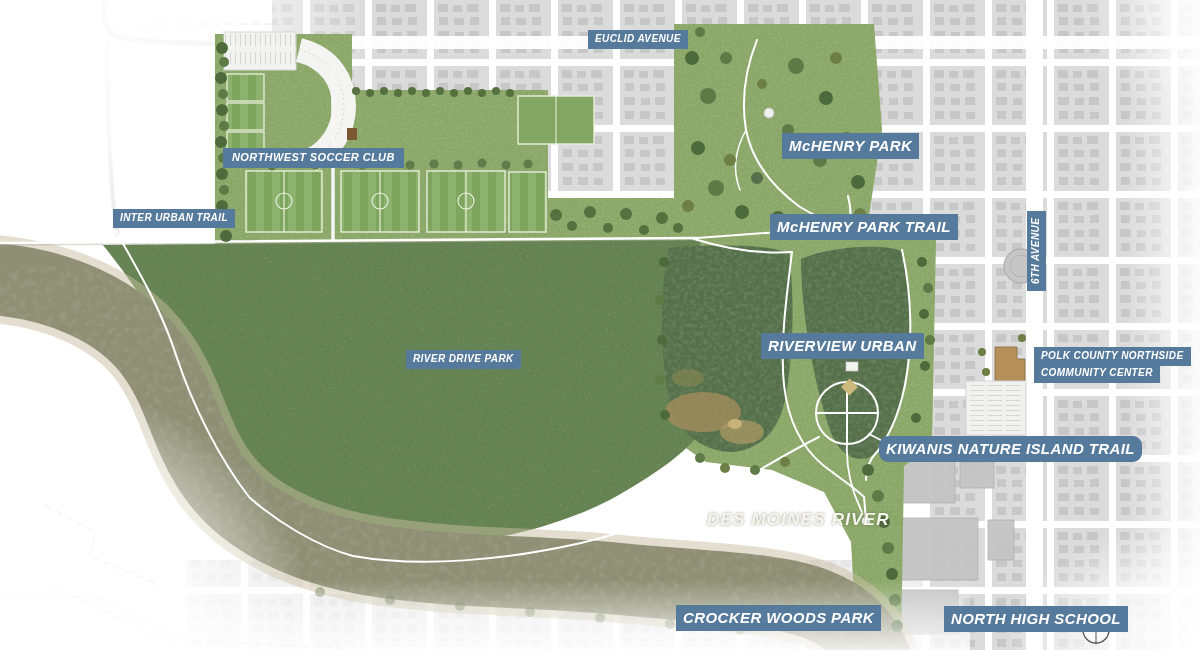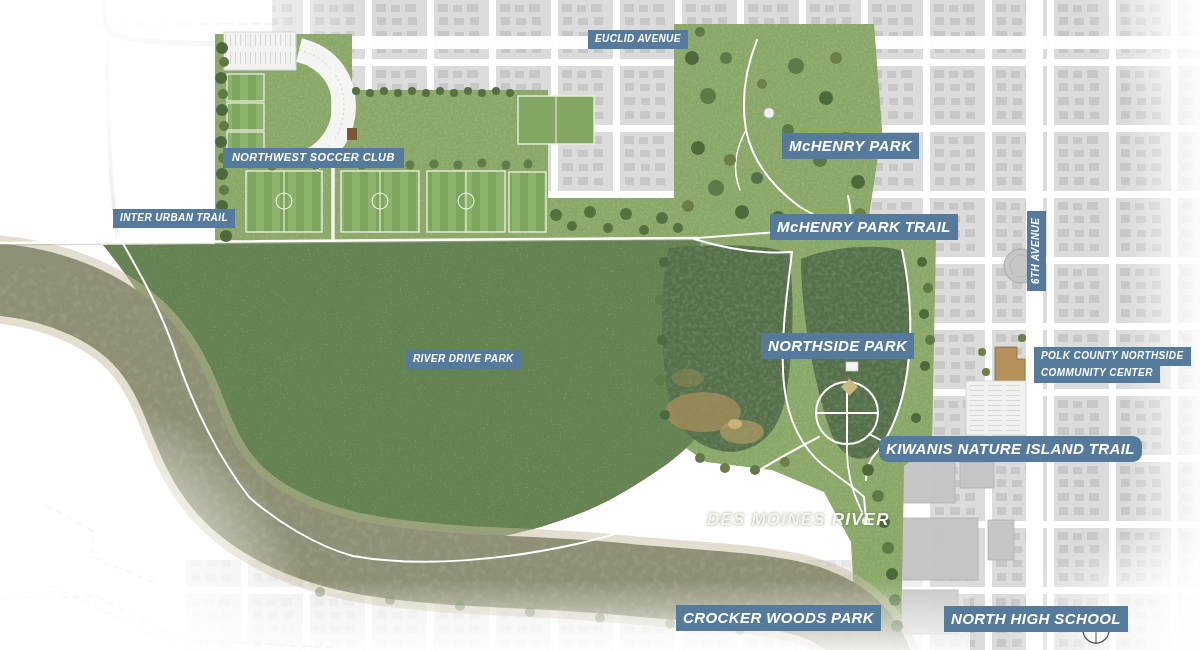--- a/index.html
+++ b/index.html
@@ -373,21 +373,21 @@
   </g>
 </svg>
 
 <div class="map-label" style="left:588px;top:30px;">EUCLID AVENUE</div>
 <div class="map-label lg" style="left:223px;top:148px;">NORTHWEST SOCCER CLUB</div>
 <div class="map-label md" style="left:782px;top:133px;">McHENRY PARK</div>
 <div class="map-label" style="left:113px;top:209px;">INTER URBAN TRAIL</div>
 <div class="map-label md" style="left:722px;top:214px;margin-left:48px;">McHENRY PARK TRAIL</div>
 <div class="map-label vert" style="left:1027px;top:291px;">6TH AVENUE</div>
 <div class="map-label" style="left:406px;top:350px;">RIVER DRIVE PARK</div>
-<div class="map-label md" style="left:761px;top:333px;">NORTHSIDE PARK</div>
+<div class="map-label md" style="left:761px;top:333px;">RIVERVIEW URBAN</div>
 <div class="map-label" style="left:1034px;top:347px;">POLK COUNTY NORTHSIDE</div>
 <div class="map-label" style="left:1034px;top:364px;">COMMUNITY CENTER</div>
 <div class="map-label md" style="left:879px;top:436px;border-radius:9px;">KIWANIS NATURE ISLAND TRAIL</div>
 <div class="map-label nobox" style="left:707px;top:508px;">DES MOINES RIVER</div>
 <div class="map-label md" style="left:676px;top:605px;text-align:right;">CROCKER WOODS PARK</div>
 <div class="map-label md" style="left:916px;top:606px;margin-left:28px;">NORTH HIGH SCHOOL</div>
 
 </div>
 
 </body></html>

